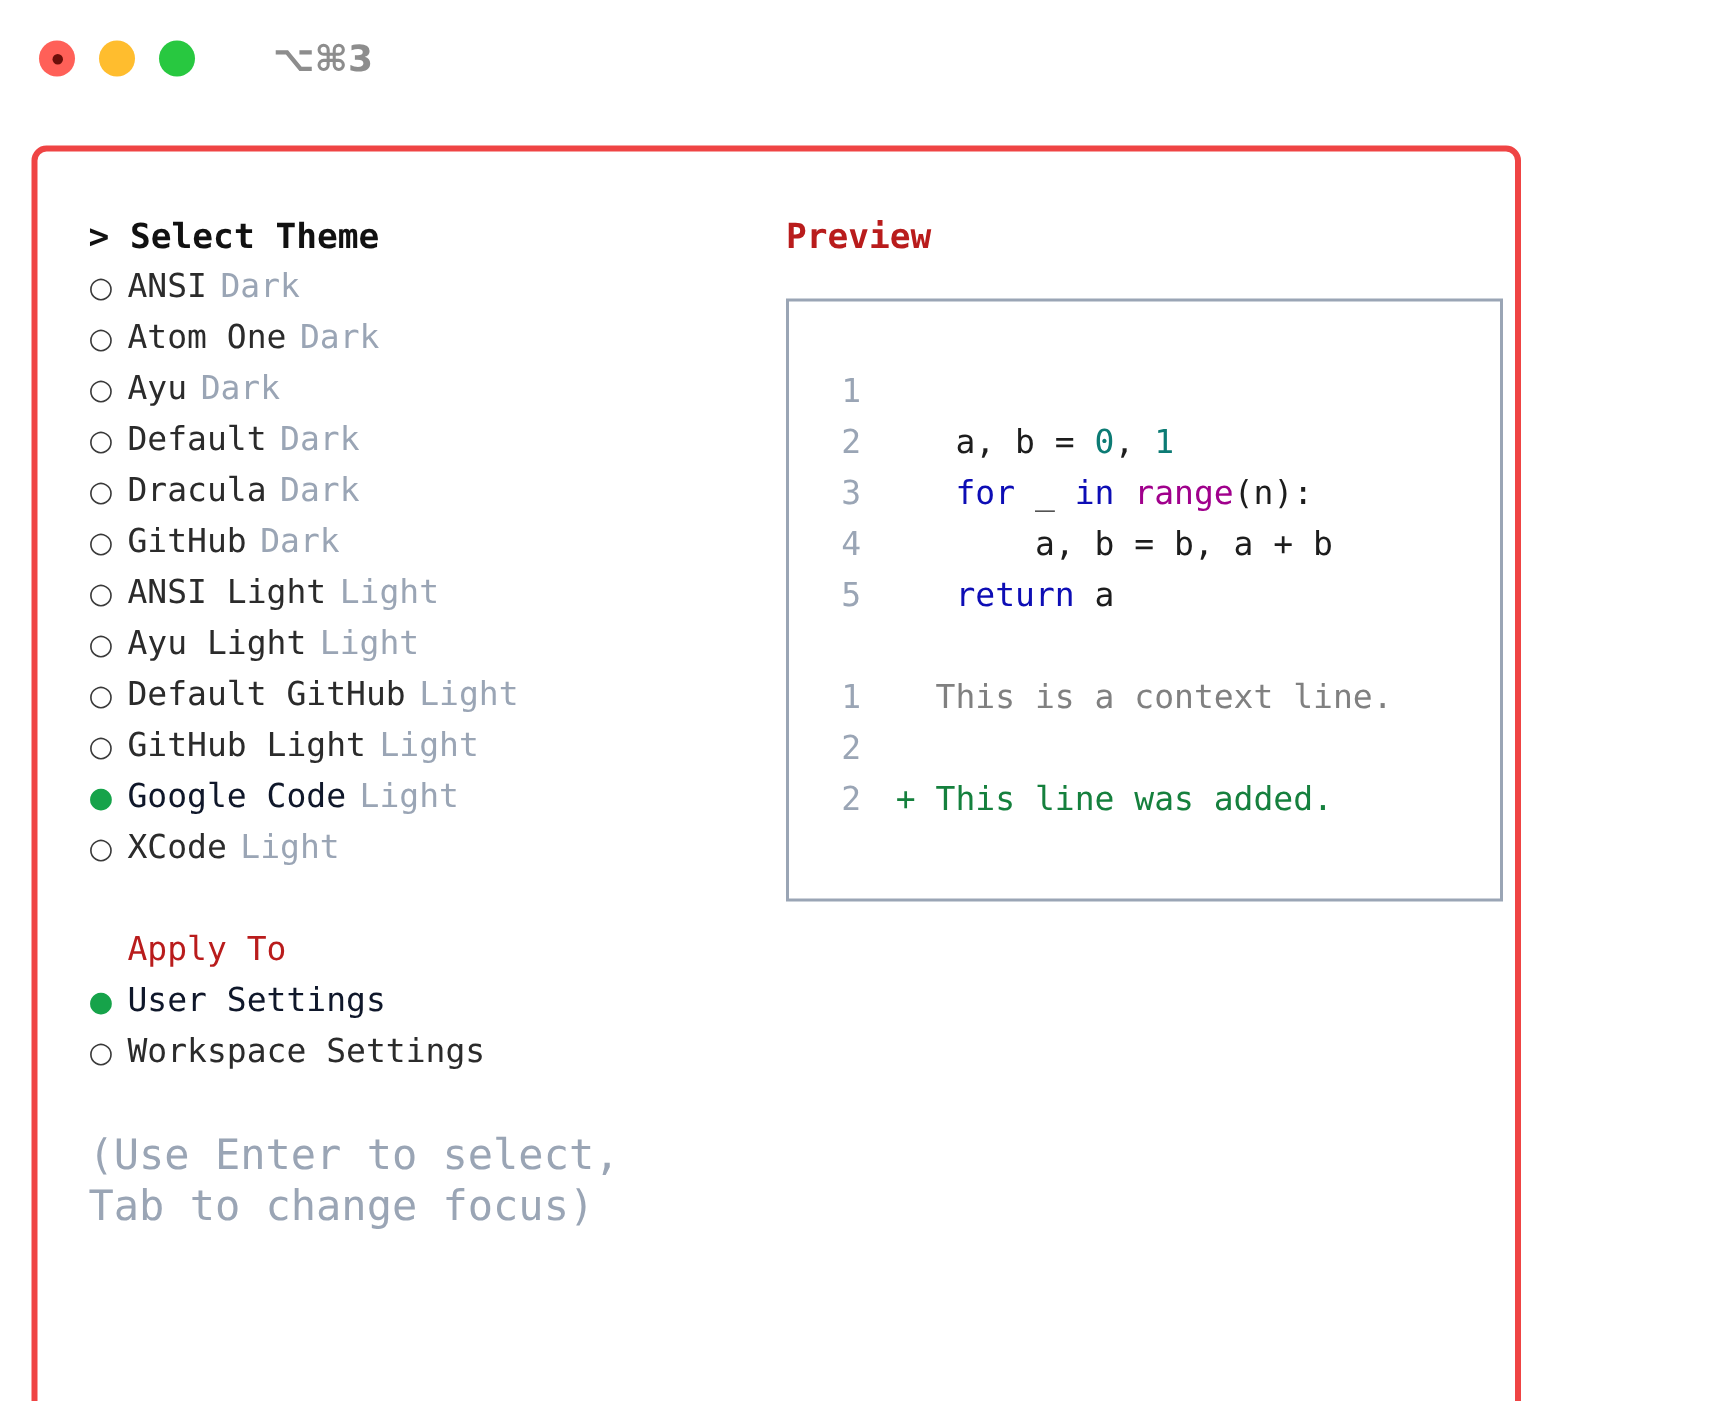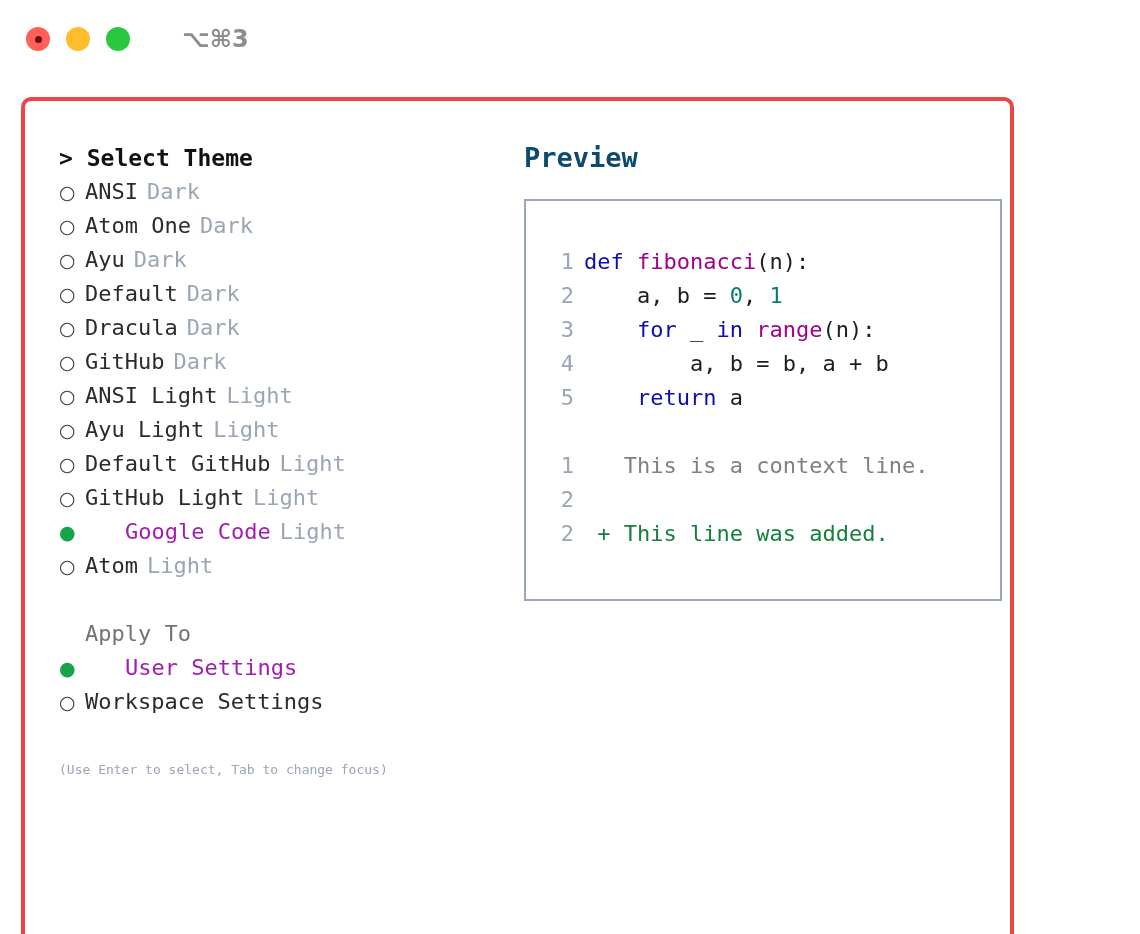--- a/index.html
+++ b/index.html
@@ -81,49 +81,49 @@
   }
   .bullet {
     width: 26px;
     flex: 0 0 26px;
     font-size: 19px;
     color: #3a3a3a;
     font-family: "DejaVu Sans", "Liberation Sans", sans-serif;
   }
   .bullet.on { color: #16a34a; }
   .opt-label { color: #2b2b2b; }
-  .opt-row.selected .opt-label { color: #a21caf; margin-left: 40px; }
+  .opt-row.selected .opt-label { color: #0f172a; }
   .opt-tag {
     color: #9aa5b5;
     margin-left: 9px;
     text-align: center;
   }
 
   .group-heading {
     font-size: 22px;
-    color: #737373;
+    color: #b91c1c;
     line-height: 34px;
     padding-left: 26px;
     white-space: pre;
   }
   .spacer-row { height: 34px; }
 
   .hint {
     margin-top: 34px;
-    font-size: 13px;
+    font-size: 28px;
     line-height: 34px;
     color: #9aa5b5;
     max-width: 412px;
   }
 
   
   .preview-title {
-    font-size: 27px;
+    font-size: 23px;
     font-weight: 700;
-    color: #0c4a6e;
+    color: #b91c1c;
     line-height: 34px;
     margin-bottom: 24px;
     white-space: pre;
   }
   .code-box {
     margin-top: 8px;
     width: 478px;
     height: 402px;
     border: 2px solid #9aa5b5;
     background: #ffffff;
@@ -178,41 +178,41 @@
             <div class="opt-row"><span class="bullet">○</span><span class="opt-label">Atom One</span><span class="opt-tag">Dark</span></div>
             <div class="opt-row"><span class="bullet">○</span><span class="opt-label">Ayu</span><span class="opt-tag">Dark</span></div>
             <div class="opt-row"><span class="bullet">○</span><span class="opt-label">Default</span><span class="opt-tag">Dark</span></div>
             <div class="opt-row"><span class="bullet">○</span><span class="opt-label">Dracula</span><span class="opt-tag">Dark</span></div>
             <div class="opt-row"><span class="bullet">○</span><span class="opt-label">GitHub</span><span class="opt-tag">Dark</span></div>
             <div class="opt-row"><span class="bullet">○</span><span class="opt-label">ANSI Light</span><span class="opt-tag">Light</span></div>
             <div class="opt-row"><span class="bullet">○</span><span class="opt-label">Ayu Light</span><span class="opt-tag">Light</span></div>
             <div class="opt-row"><span class="bullet">○</span><span class="opt-label">Default GitHub</span><span class="opt-tag">Light</span></div>
             <div class="opt-row"><span class="bullet">○</span><span class="opt-label">GitHub Light</span><span class="opt-tag">Light</span></div>
             <div class="opt-row selected"><span class="bullet on">●</span><span class="opt-label">Google Code</span><span class="opt-tag">Light</span></div>
-            <div class="opt-row"><span class="bullet">○</span><span class="opt-label">Atom</span><span class="opt-tag">Light</span></div>
+            <div class="opt-row"><span class="bullet">○</span><span class="opt-label">XCode</span><span class="opt-tag">Light</span></div>
           </div>
 
         <div class="spacer-row"></div>
 
         <div class="group-heading">Apply To</div>
 
         <div id="apply-list">
             <div class="opt-row selected"><span class="bullet on">●</span><span class="opt-label">User Settings</span></div>
             <div class="opt-row"><span class="bullet">○</span><span class="opt-label">Workspace Settings</span></div>
           </div>
 
         <div class="hint">(Use Enter to select, Tab to change focus)</div>
       </div>
 
       <div class="col-right">
         <div class="preview-title">Preview</div>
 
         <div class="code-box">
           <div id="code-lines">
-              <div class="code-line"><span class="ln">1</span><span class="code-text"><span class="tok-kw">def </span><span class="tok-fn">fibonacci</span><span class="tok-pl">(n):</span></span></div>
+              <div class="code-line"><span class="ln">1</span></div>
               <div class="code-line"><span class="ln">2</span><span class="code-text"><span class="tok-pl">    a, b = </span><span class="tok-num">0</span><span class="tok-pl">, </span><span class="tok-num">1</span></span></div>
               <div class="code-line"><span class="ln">3</span><span class="code-text"><span class="tok-kw">    for</span><span class="tok-pl"> _ </span><span class="tok-kw">in</span><span class="tok-pl"> </span><span class="tok-fn">range</span><span class="tok-pl">(n):</span></span></div>
               <div class="code-line"><span class="ln">4</span><span class="code-text"><span class="tok-pl">        a, b = b, a + b</span></span></div>
               <div class="code-line"><span class="ln">5</span><span class="code-text"><span class="tok-kw">    return</span><span class="tok-pl"> a</span></span></div>
             </div>
           <div class="blank-line"></div>
           <div id="diff-lines">
               <div class="code-line"><span class="ln">1</span><span class="code-text diff-ctx">   This is a context line.</span></div>
               <div class="code-line"><span class="ln">2</span></div>
               <div class="code-line"><span class="ln">2</span><span class="code-text diff-add"> + This line was added.</span></div>

